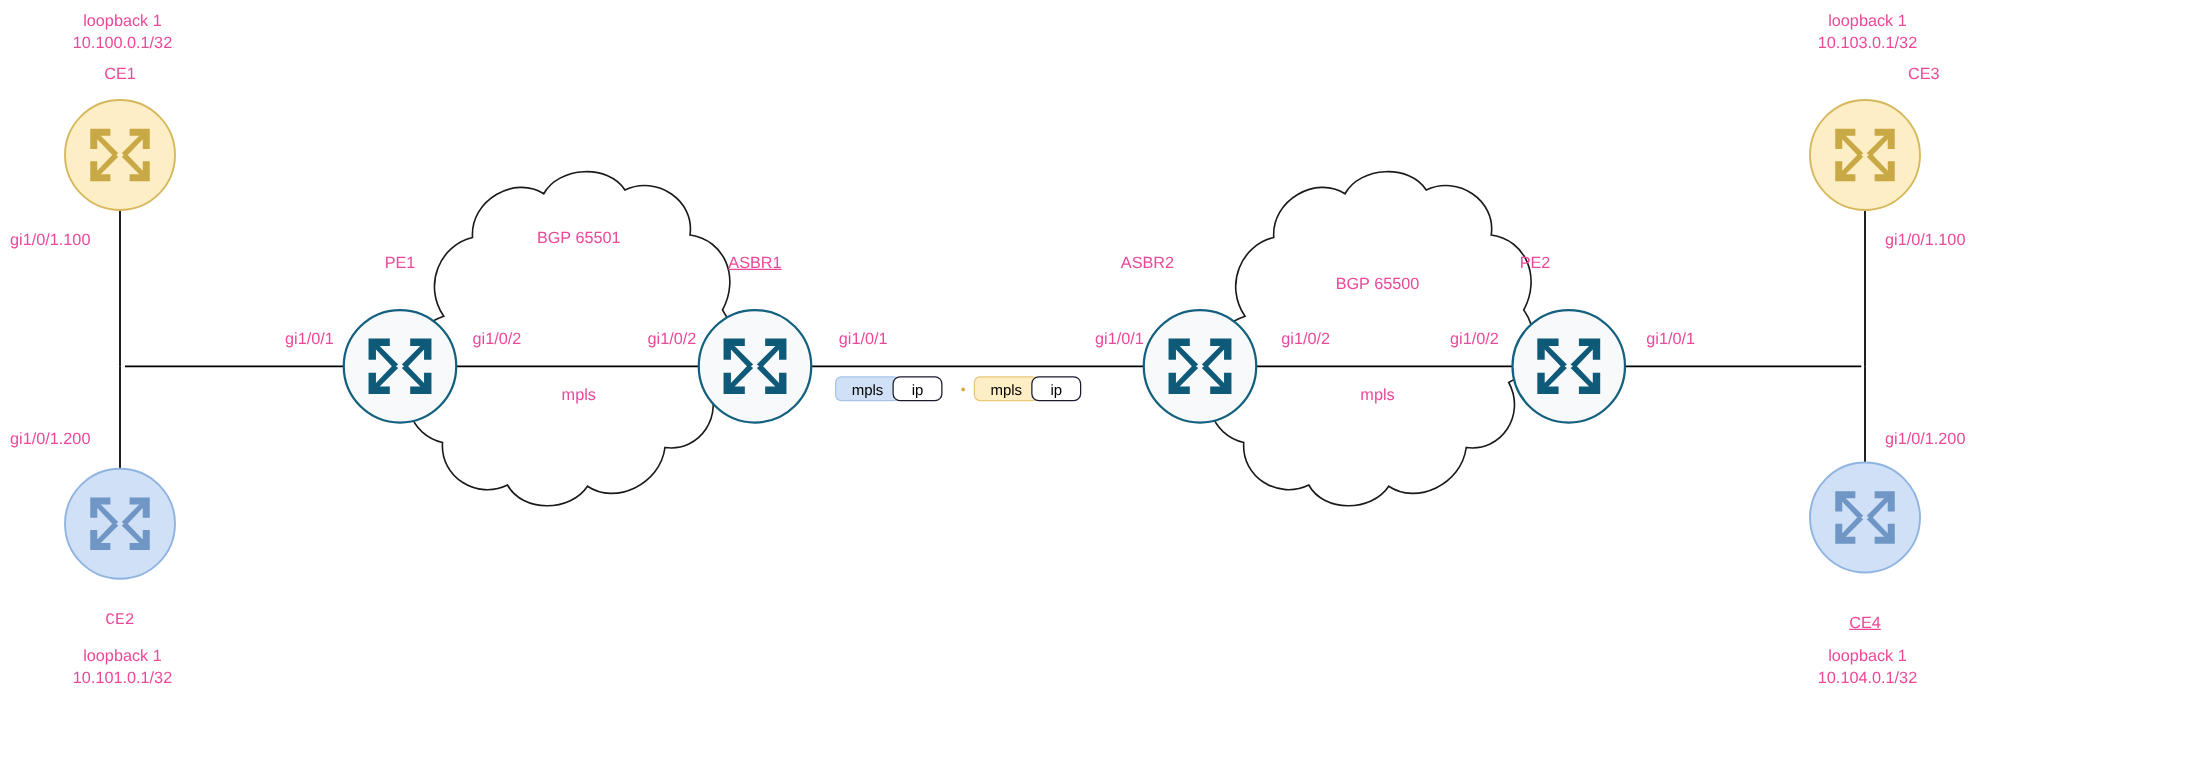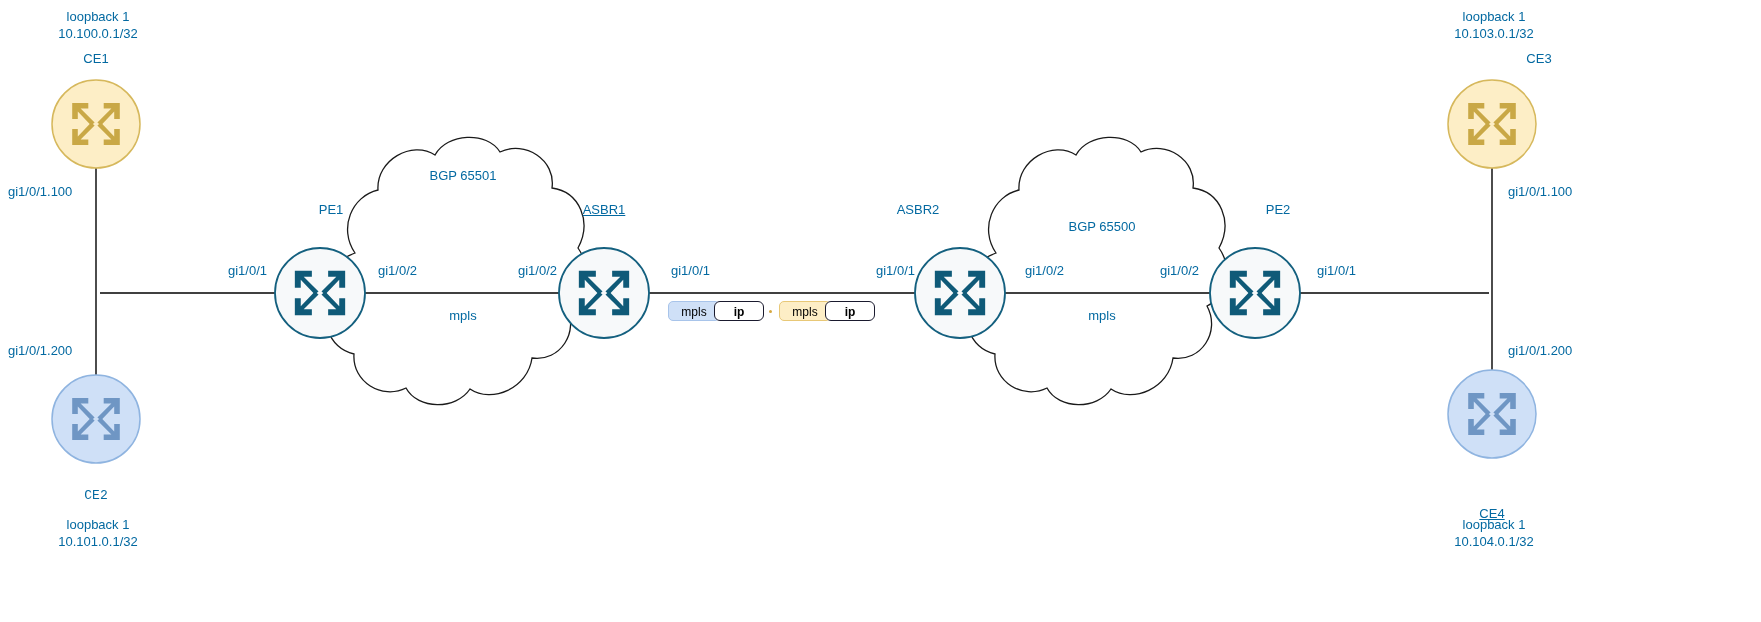--- a/index.html
+++ b/index.html
@@ -24,21 +24,21 @@
     top: 0;
     left: 0;
     width: 1761px;
     height: 622px;
   }
   .diagram-label {
     position: absolute;
     font-family: "Liberation Sans", sans-serif;
     font-size: 13px;
     line-height: 17px;
-    color: #0369a1;
+    color: #ec4899;
     white-space: pre;
     text-align: center;
     pointer-events: none;
   }
   .label-center {
     transform: translateX(-50%);
   }
   .label-left {
     transform: none;
   }
@@ -73,28 +73,27 @@
   }
   .chip-mpls.tone-blue {
     background: #cfe0f7;
     border-color: #a8c4ea;
   }
   .chip-mpls.tone-amber {
     background: #fdeec6;
     border-color: #e8c877;
   }
   .chip-ip {
-    width: 50px;
+    width: 40px;
     background: #ffffff;
     border: 1.4px solid #1a1a2e;
     border-radius: 6px;
     margin-left: -6px;
     position: relative;
     z-index: 2;
-    font-weight: bold;
   }
   .badge-dot {
     width: 3px;
     height: 3px;
     border-radius: 50%;
     background: #d6a840;
     margin: 0 5px;
     flex: 0 0 auto;
   }
 </style>
@@ -221,37 +220,37 @@
     <g>
       <circle cx="1492" cy="414" r="44" fill="#cfe0f7" stroke="#8fb4e0" stroke-width="1.5"></circle>
       <g transform="translate(1492,414) scale(0.70) translate(-50,-50)" fill="#6f96c4">
         <use href="#router-arrows"></use>
       </g>
     </g>
   </svg>
 
   <div class="diagram-label label-center" style="left:96px;  top:50px;">CE1</div>
   <div class="diagram-label label-center" style="left:96px;  top:487px;font-family:Liberation Mono, monospace;">CE2</div>
-  <div class="diagram-label label-center" style="left:320px; top:201px;margin-left:11px;">PE1</div>
+  <div class="diagram-label label-center" style="left:320px; top:201px;">PE1</div>
   <div class="diagram-label label-center" style="left:604px; top:201px;text-decoration:underline;">ASBR1</div>
   <div class="diagram-label label-center" style="left:918px; top:201px;">ASBR2</div>
-  <div class="diagram-label label-center" style="left:1258px;top:201px;padding-left:40px;">PE2</div>
+  <div class="diagram-label label-center" style="left:1208px;top:201px;padding-left:40px;">PE2</div>
   <div class="diagram-label label-center" style="left:1492px;top:50px;margin-left:47px;">CE3</div>
-  <div class="diagram-label label-center" style="left:1492px;top:505px;text-decoration:underline;">CE4</div>
+  <div class="diagram-label label-center" style="left:1492px;top:489px;text-decoration:underline;">CE4</div>
 
   <div class="diagram-label label-center" style="left:98px;   top:8px;">loopback 1
 10.100.0.1/32</div>
   <div class="diagram-label label-center" style="left:98px;   top:516px;">loopback 1
 10.101.0.1/32</div>
   <div class="diagram-label label-center" style="left:1494px; top:8px;">loopback 1
 10.103.0.1/32</div>
   <div class="diagram-label label-center" style="left:1494px; top:516px;">loopback 1
 10.104.0.1/32</div>
 
-  <div class="diagram-label label-center" style="left:463px;  top:167px;">BGP 65501</div>
+  <div class="diagram-label label-center" style="left:463px;  top:181px;">BGP 65501</div>
   <div class="diagram-label label-center" style="left:1102px; top:181px;margin-top:37px;">BGP 65500</div>
 
   <div class="diagram-label label-left" style="left:8px;    top:183px;">gi1/0/1.100</div>
   <div class="diagram-label label-left" style="left:8px;    top:342px;">gi1/0/1.200</div>
   <div class="diagram-label label-left" style="left:228px;  top:262px;">gi1/0/1</div>
   <div class="diagram-label label-left" style="left:378px;  top:262px;">gi1/0/2</div>
   <div class="diagram-label label-left" style="left:518px;  top:262px;">gi1/0/2</div>
   <div class="diagram-label label-left" style="left:671px;  top:262px;">gi1/0/1</div>
   <div class="diagram-label label-left" style="left:876px;  top:262px;">gi1/0/1</div>
   <div class="diagram-label label-left" style="left:1025px; top:262px;">gi1/0/2</div>

